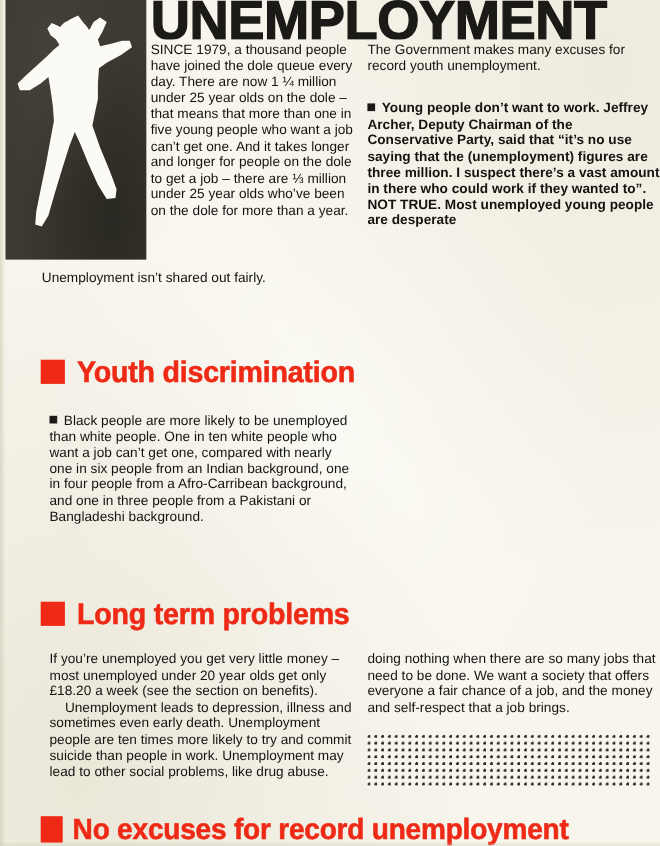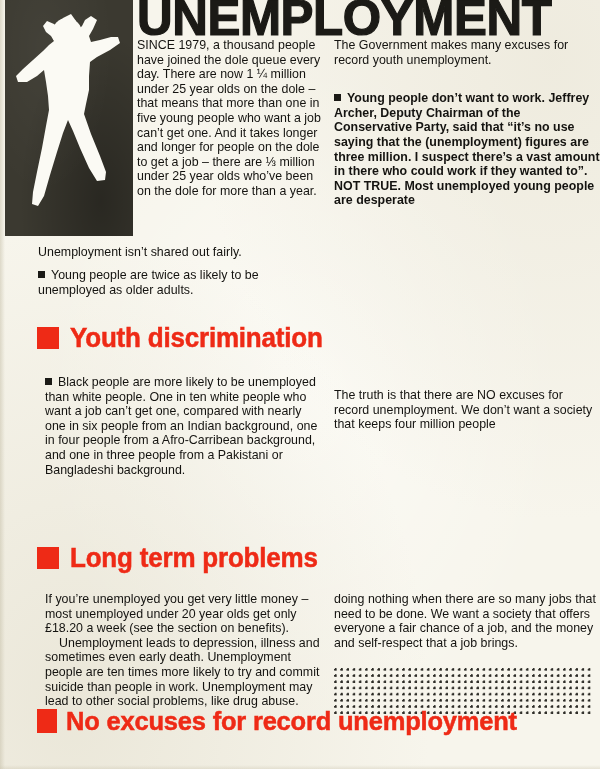--- a/index.html
+++ b/index.html
@@ -117,21 +117,21 @@
     letter-spacing: -0.2px;
     color: #ee2a16;
     white-space: nowrap;
     transform: scaleY(1.04);
     transform-origin: left center;
     -webkit-text-stroke: 0.5px #ee2a16;
   }
 
   #head-youth  { left: 37px; top: 325px; }
   #head-long   { left: 37px; top: 545px; }
-  #head-noexc  { left: 37px; top: 708px; }
+  #head-noexc  { left: 37px; top: 741px; }
   #head-noexc .head-bullet { width: 20px; height: 24px; margin-right: 9px; }
   #head-noexc .head-text { font-size: 25.5px; }
 
   
   .c3 { position: absolute; left: 45px; top: 375px; width: 278px; }
   .c4 { position: absolute; left: 334px; top: 375px; width: 266px; }
 
   
   .c5 { position: absolute; left: 45px; top: 592px; width: 278px; }
   .c6 { position: absolute; left: 334px; top: 592px; width: 266px; }
@@ -242,43 +242,39 @@
   </div>
 
   <div class="col c1-top">
     <p>SINCE 1979, a thousand people have joined the dole queue every day. There are now 1 ¼ million under 25 year olds on the dole – that means that more than one in five young people who want a job can’t get one. And it takes longer and longer for people on the dole to get a job – there are ⅓ million under 25 year olds who’ve been on the dole for more than a year.</p>
   </div>
 
   <div class="col c1-wide">
     <p>Unemployment isn’t shared out fairly.</p>
   </div>
 
-  <div class="col c1-bullet">
-    <p><span class="bullet"></span><span>Young people are twice as likely to be unemployed as older adults.</span></p>
-  </div>
 
   <div class="col c2-top">
     <p>The Government makes many excuses for record youth unemployment.</p>
     <div class="gap"></div>
     <div class="gap-sm"></div>
     <p class="bold"><span class="bullet"></span><span>Young people don’t want to work.</span> <span>Jeffrey Archer, Deputy Chairman of the Conservative Party, said that “it’s no use saying that the (unemployment) figures are three million. I suspect there’s a vast amount in there who could work if they wanted to”. NOT TRUE. Most unemployed young people are desperate</span></p>
   </div>
 
   <div class="section-head" id="head-youth">
     <span class="head-bullet"></span>
     <span class="head-text">Youth discrimination</span>
   </div>
 
   <div class="col c3">
     <p><span class="bullet"></span><span>Black people are more likely to be unemployed than white people. One in ten white people who want a job can’t get one, compared with nearly one in six people from an Indian background, one in four people from a Afro-Carribean background, and one in three people from a Pakistani or Bangladeshi background.</span></p>
   </div>
 
   <div class="col c4">
     <div class="gap"></div>
-    <p>The truth is that there are NO excuses for record unemployment. We don’t want a society that keeps four million people</p>
   </div>
 
   <div class="section-head" id="head-long">
     <span class="head-bullet"></span>
     <span class="head-text">Long term problems</span>
   </div>
 
   <div class="col c5">
     <p>If you’re unemployed you get very little money – most unemployed under 20 year olds get only £18.20 a week (see the section on benefits).</p>
     <p><span class="indent"></span><span>Unemployment leads to depression, illness and sometimes even early death. Unemployment people are ten times more likely to try and commit suicide than people in work. Unemployment may lead to other social problems, like drug abuse.</span></p>

